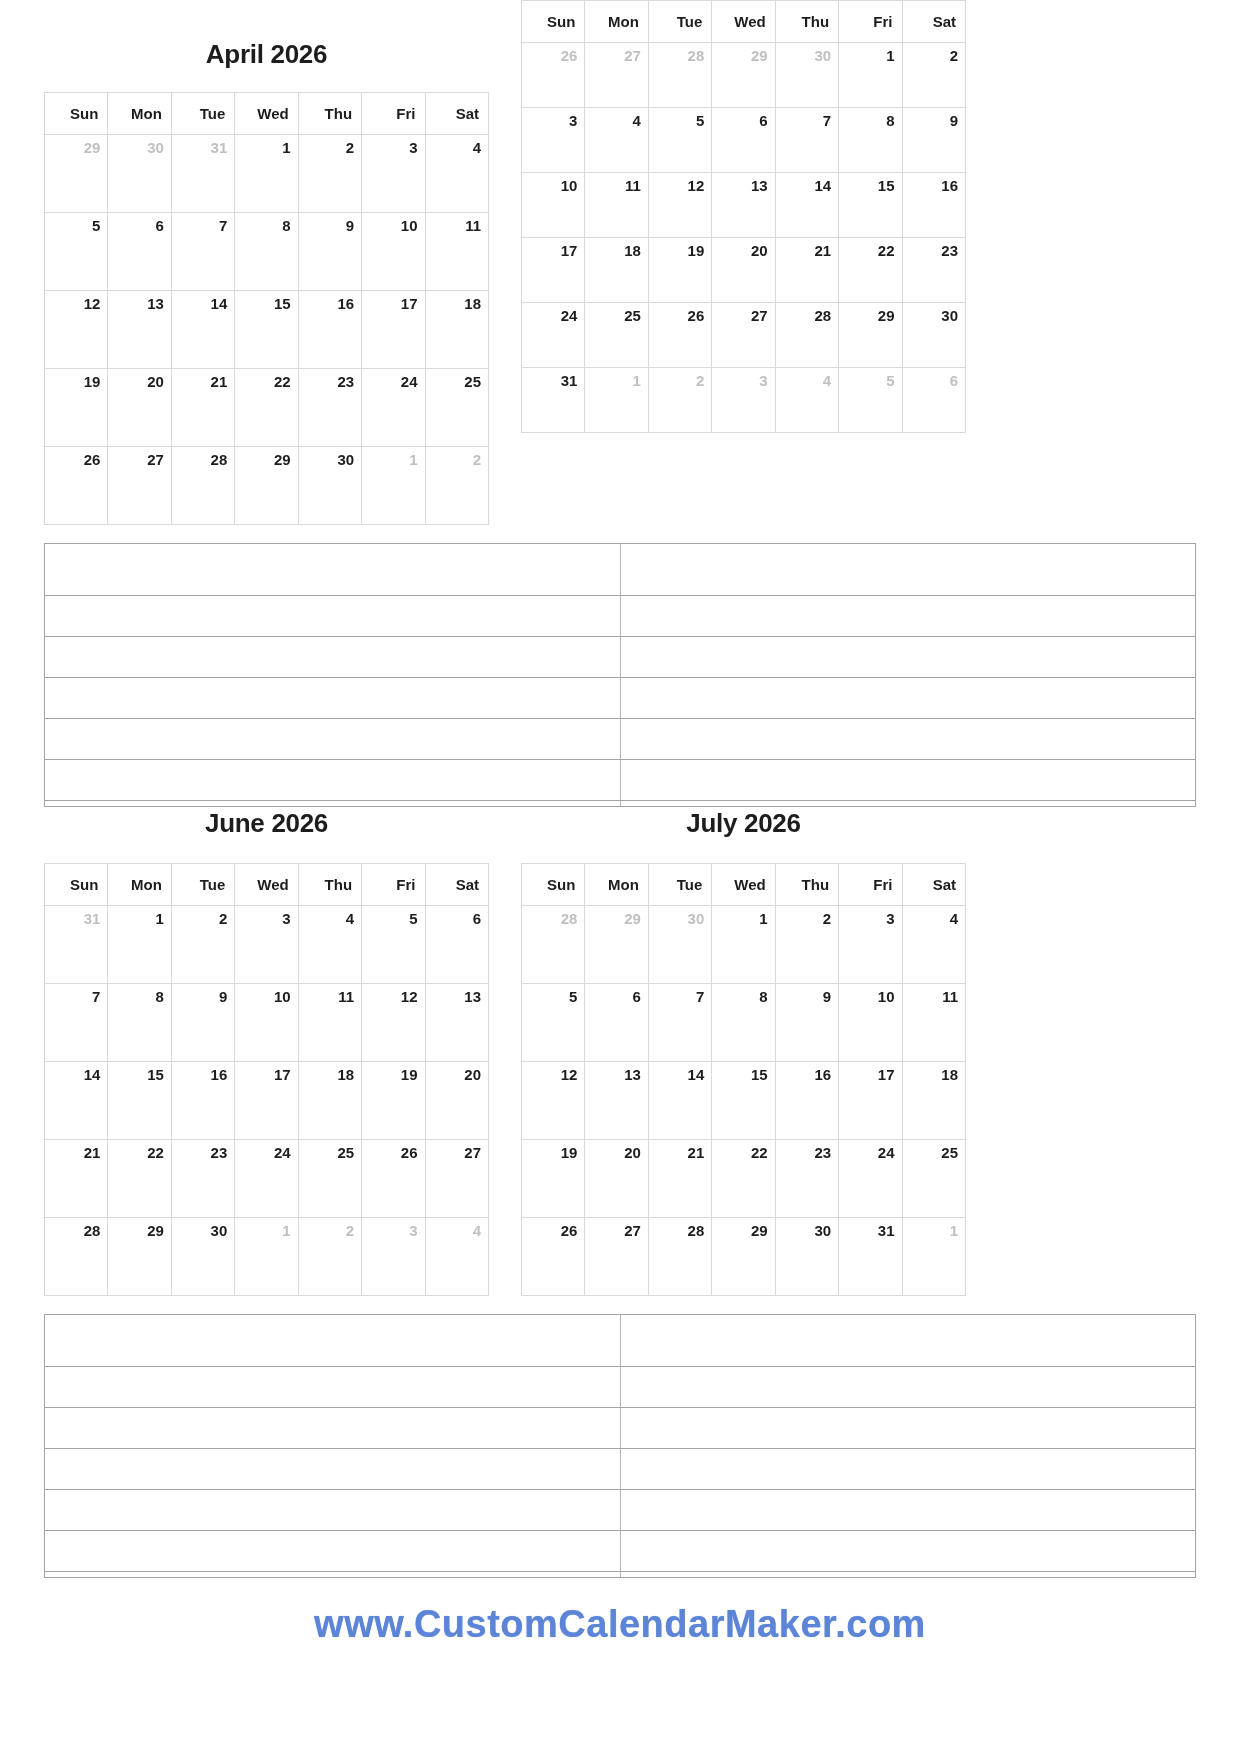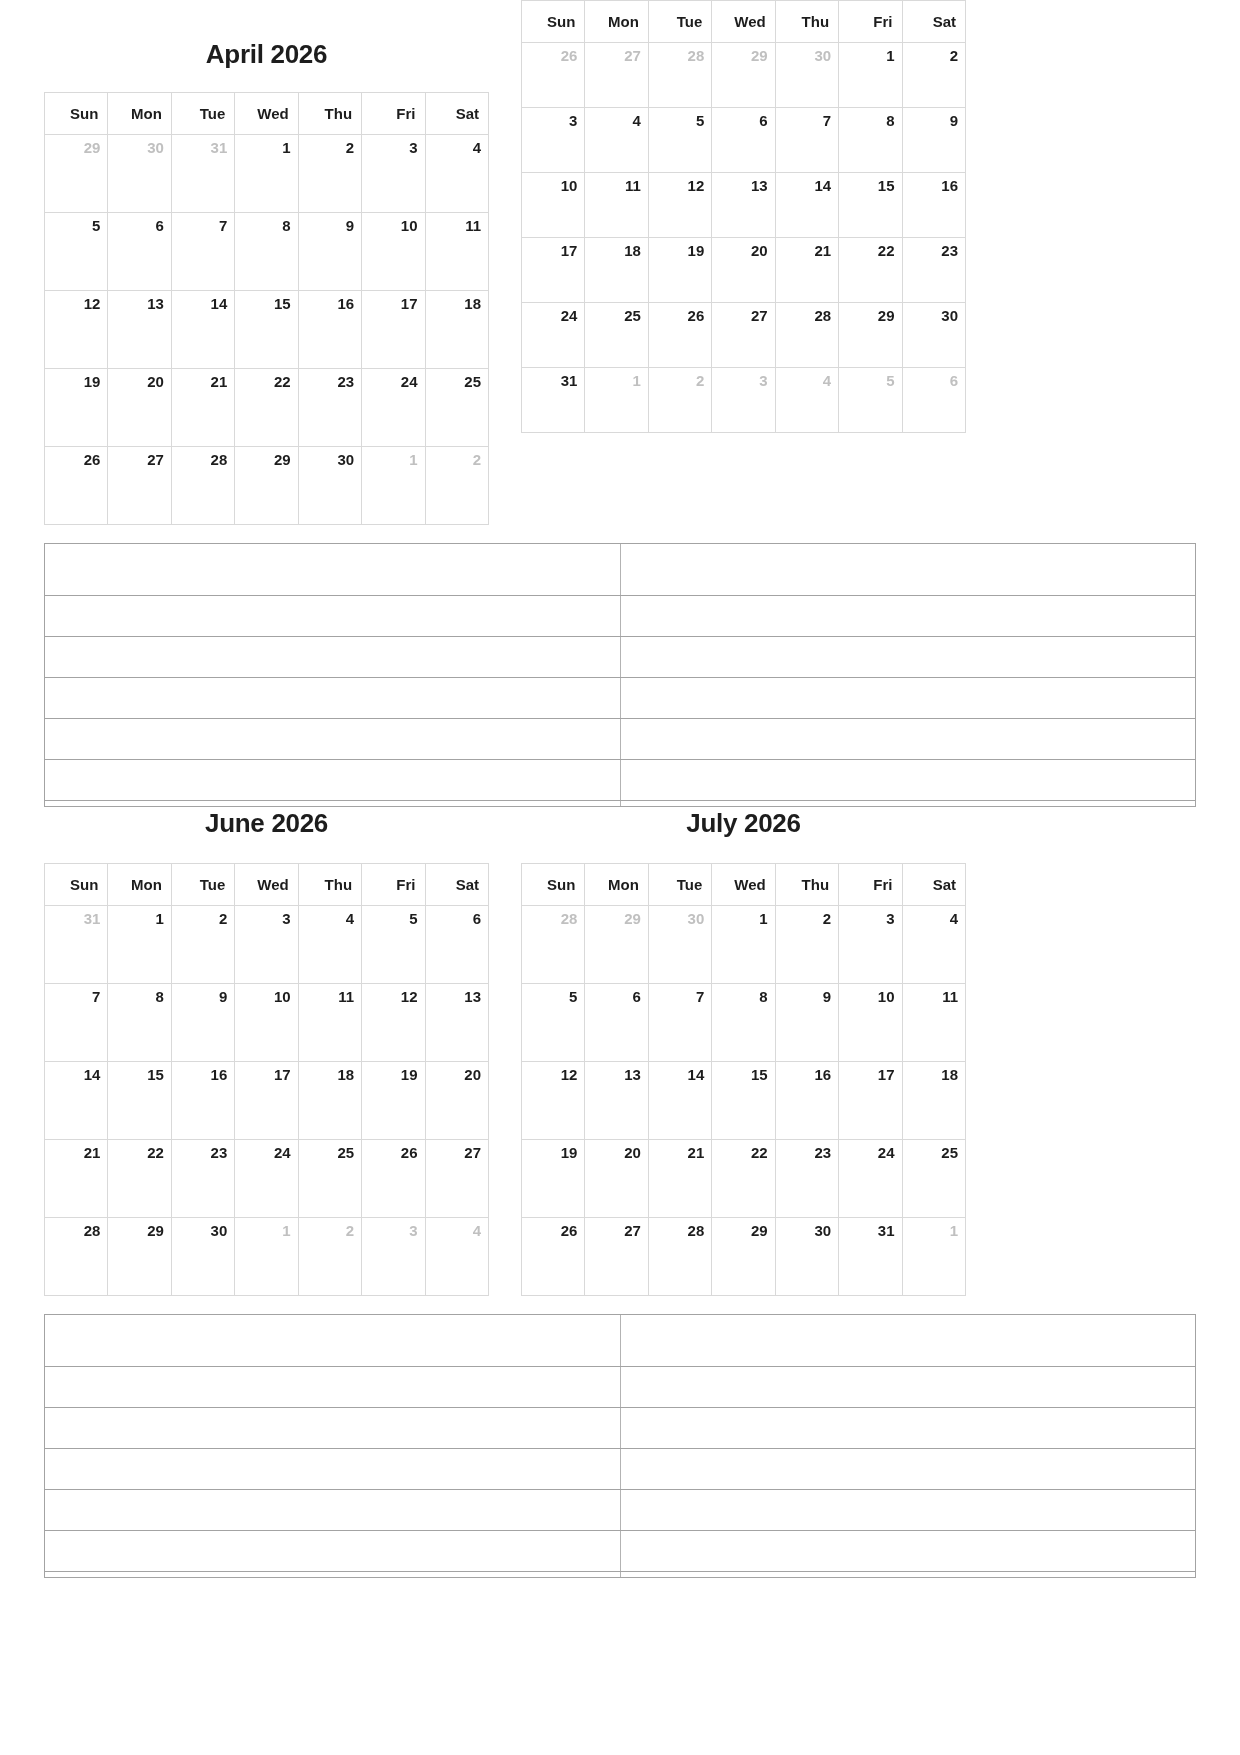--- a/index.html
+++ b/index.html
@@ -414,14 +414,15 @@
           <div class="note-cell"></div>
           <div class="note-cell"></div>
         </div>
         <div class="note-row thin">
           <div class="note-cell"></div>
           <div class="note-cell"></div>
         </div>
       </div>
   </section>
 
+  <div class="watermark">www.CustomCalendarMaker.com</div>
 
 </div>
 
 </body></html>

